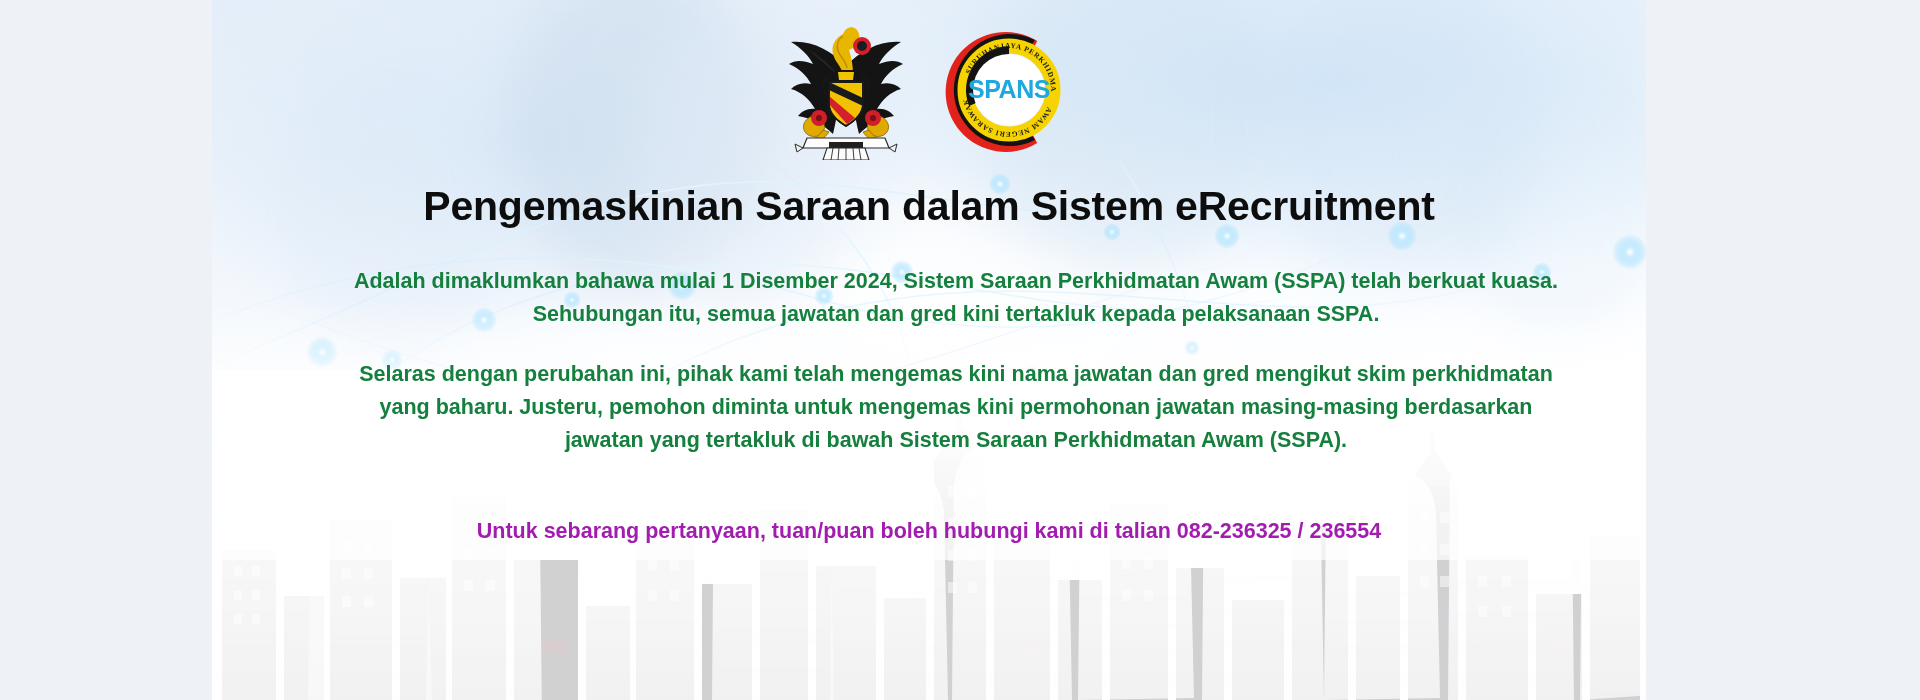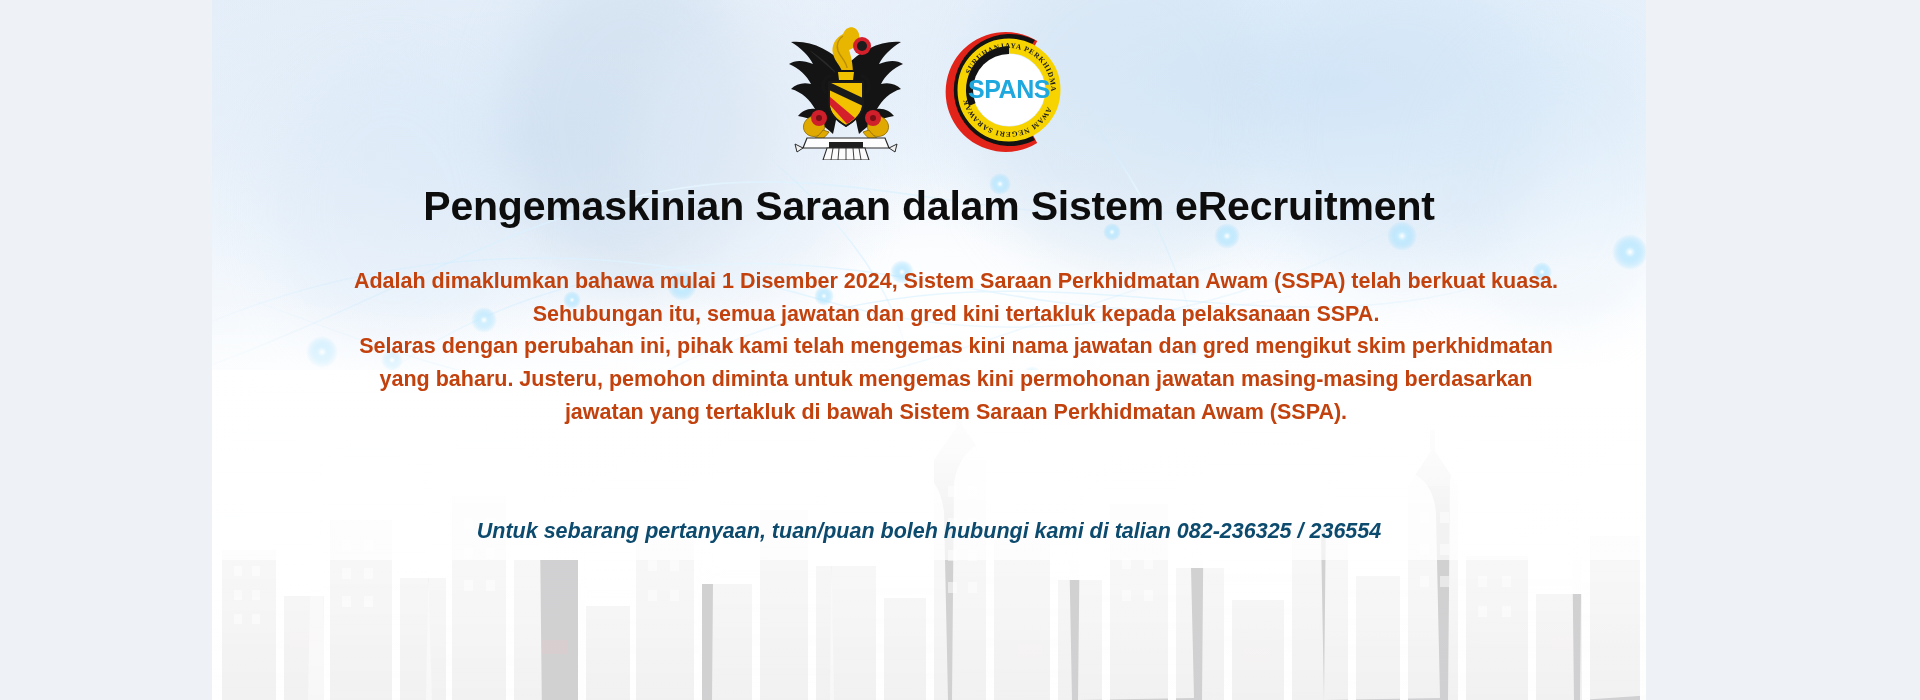--- a/index.html
+++ b/index.html
@@ -123,34 +123,33 @@
     line-height: 1.2;
   }
 
   .body-block {
     position: absolute;
     left: 140px;
     right: 86px;
     top: 265px;
     font-size: 21.5px;
     font-weight: bold;
-    color: #c2410c;
+    color: #15803d;
     line-height: 1.52;
   }
   .body-block p { margin: 0; }
-  .body-block p + p { }
+  .body-block p + p { margin-top: 28px; }
 
   .contact {
     position: absolute;
     left: 0; right: 0;
     top: 519px;
     font-size: 21.5px;
     font-weight: bold;
-    color: #0c4a6e;
-    font-style: italic;
+    color: #a21caf;
   }
 </style>
 </head>
 <body>
 
 <div id="page">
 
   <div class="banner">
 
     <div class="bg-base"></div>

